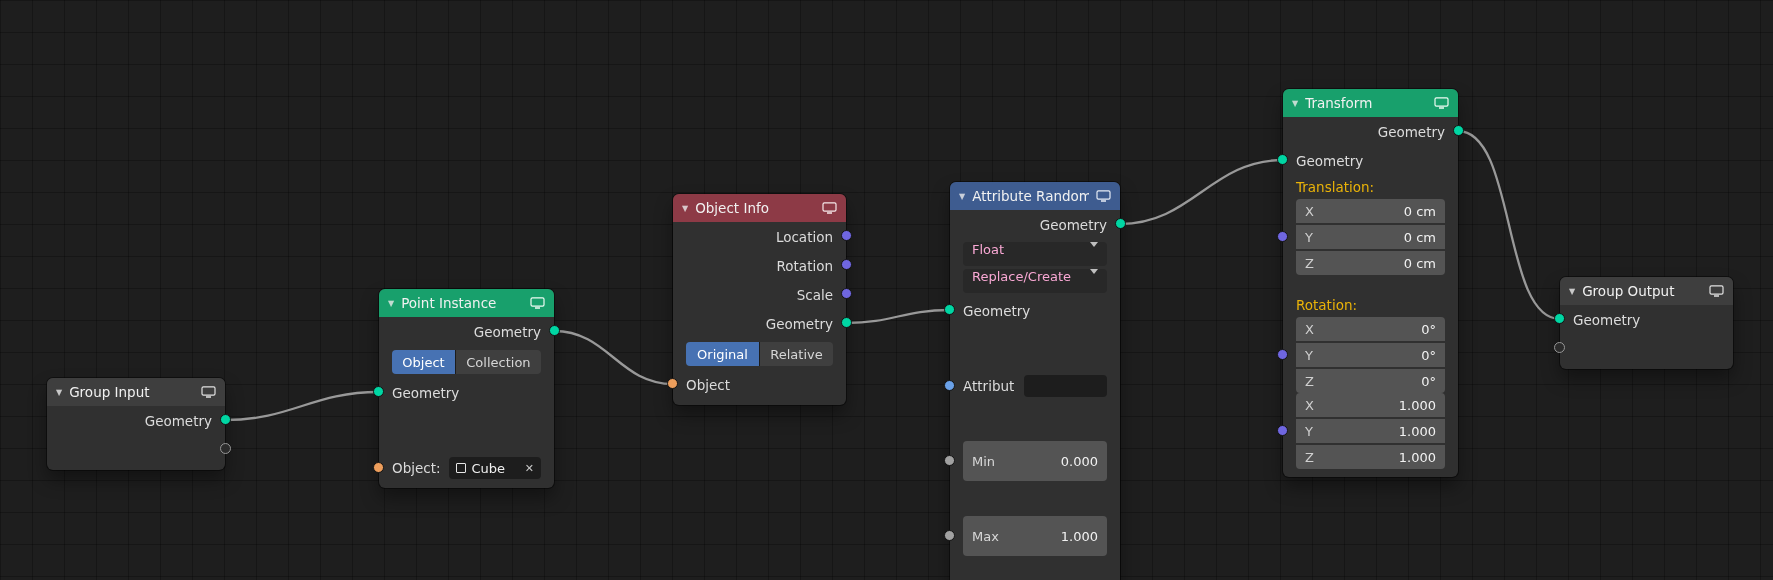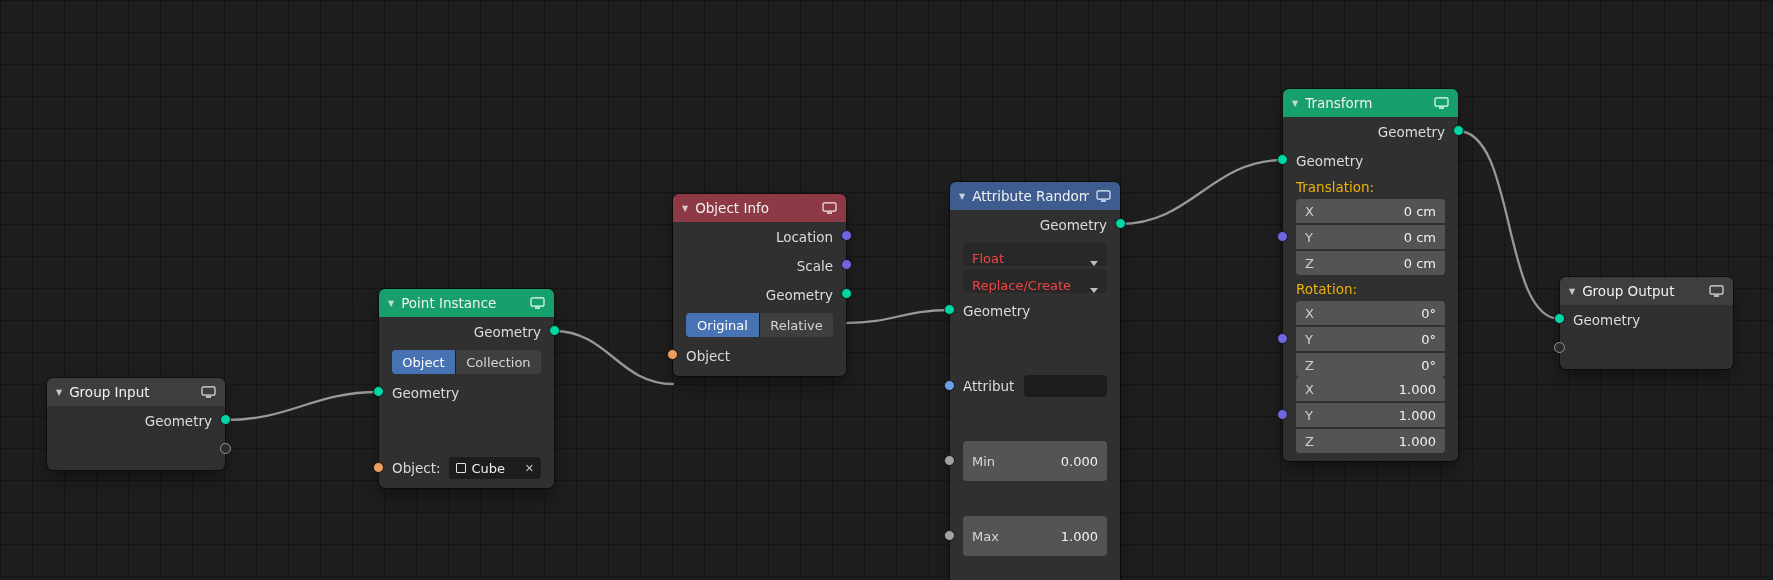--- a/index.html
+++ b/index.html
@@ -60,21 +60,21 @@
   .socket.empty{background:#2b2b2b;border:1.5px solid #979797;}
 
   .seg{display:flex;height:24px;margin:4px 13px;border-radius:4px;overflow:hidden;}
   .seg-btn{display:flex;align-items:center;justify-content:center;font-size:13px;cursor:pointer;}
   .seg-btn + .seg-btn{border-left:1px solid rgba(0,0,0,0.55);}
   .seg-sel{background:#4772b3;color:#ffffff;}
   .seg-unsel{background:#3f3f3f;color:#d6d6d6;}
 
   .dd{
     height:24px;margin:3px 13px;background:#282828;border-radius:4px;
-    display:flex;align-items:flex-end;padding:0 9px;color:#ef4444;font-size:13px;cursor:pointer;
+    display:flex;align-items:flex-start;padding:0 9px;color:#f9a8d4;font-size:13px;cursor:pointer;
   }
   .chev{margin-left:auto;width:0;height:0;border-left:4px solid transparent;border-right:4px solid transparent;border-top:5px solid #bfbfbf;}
 
   .field-row{height:28px;display:flex;align-items:center;padding:0 13px;position:relative;margin-top:47px;}
   .num-field{
     flex:1;height:40px;background:#545454;border-radius:4px;
     display:flex;align-items:center;justify-content:space-between;
     padding:0 9px;color:#f2f2f2;font-size:13px;cursor:ew-resize;
   }
   .num-field .nf-label{color:#d8d8d8;}
@@ -82,21 +82,21 @@
     flex:1;height:22px;background:#1d1d1d;border-radius:4px;margin-left:10px;cursor:text;
   }
   .obj-field{
     flex:1;height:22px;background:#1d1d1d;border-radius:4px;margin-left:8px;
     display:flex;align-items:center;gap:6px;padding:0 7px;color:#efefef;font-size:13px;cursor:pointer;
   }
   .cube-ic{width:8px;height:8px;border:1.4px solid #e6e6e6;border-radius:1px;flex:0 0 auto;}
   .obj-x{margin-left:auto;color:#c8c8c8;font-size:11px;cursor:pointer;}
 
   .vec-label{height:24px;display:flex;align-items:center;padding:0 13px;color:#eab308;}
-  .vec-label.mt{margin-top:2px;}
+  .vec-label.mt{margin-top:18px;}
   .vec-group{margin:0 13px;position:relative;}
   .vec-field{
     height:24px;background:#545454;display:flex;align-items:center;justify-content:space-between;
     padding:0 9px;color:#f2f2f2;font-size:13px;cursor:ew-resize;
   }
   .vec-field + .vec-field{margin-top:2px;}
   .vec-field.first{border-radius:4px 4px 0 0;}
   .vec-field.last{border-radius:0 0 4px 4px;}
   .vec-field .axis{color:#d0d0d0;}
   .vec-sock{left:-19px;}
@@ -177,20 +177,24 @@
             <rect x="1" y="0.8" width="13" height="8.4" rx="1.4" fill="none" stroke="#f6e9ea" stroke-width="1.2"></rect>
             <path d="M5 11h5" stroke="#f6e9ea" stroke-width="1.3"></path>
           </svg>
       </span>
     </div>
     <div class="sock-row out">
       <span class="row-label">Location</span>
       <span class="socket right sk-vector"></span>
     </div>
     <div class="sock-row out">
+      <span class="row-label">Rotation</span>
+      <span class="socket right sk-vector"></span>
+    </div>
+    <div class="sock-row out">
       <span class="row-label">Scale</span>
       <span class="socket right sk-vector"></span>
     </div>
     <div class="sock-row out">
       <span class="row-label">Geometry</span>
       <span class="socket right sk-geometry"></span>
     </div>
     <div class="seg">
       <span class="seg-btn seg-sel" style="flex:1;">Original</span>
       <span class="seg-btn seg-unsel" style="flex:1;">Relative</span>

